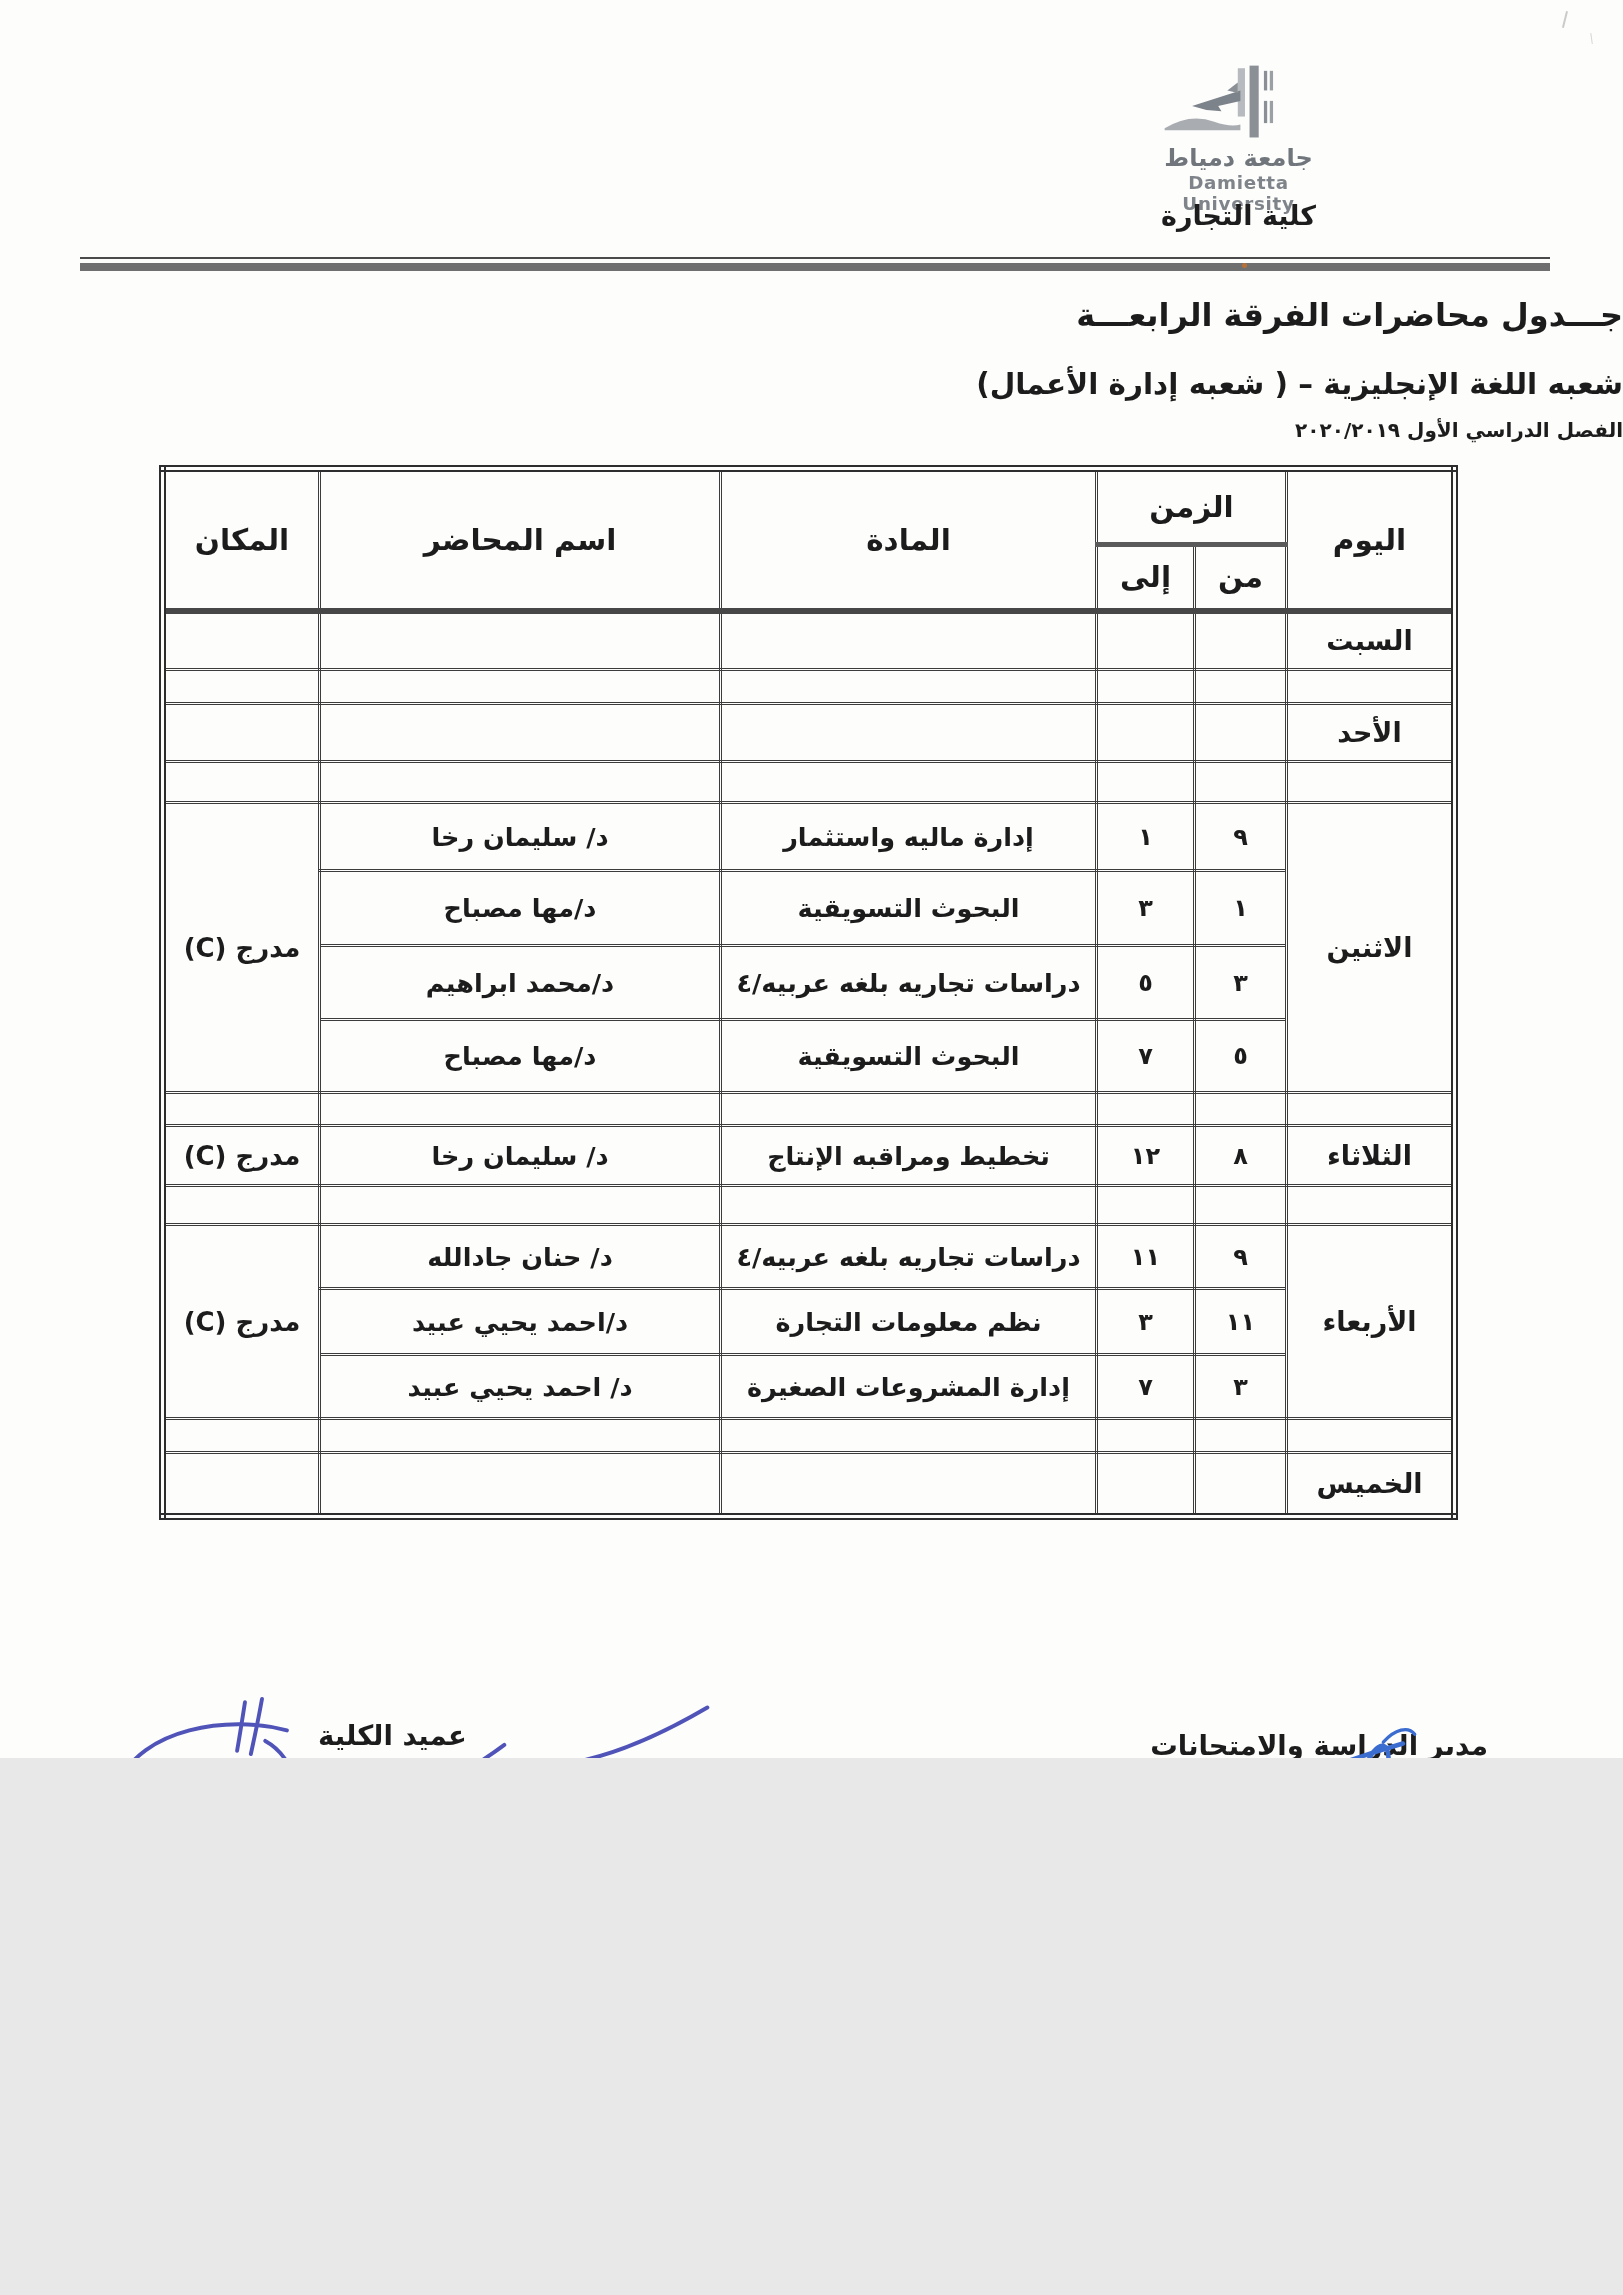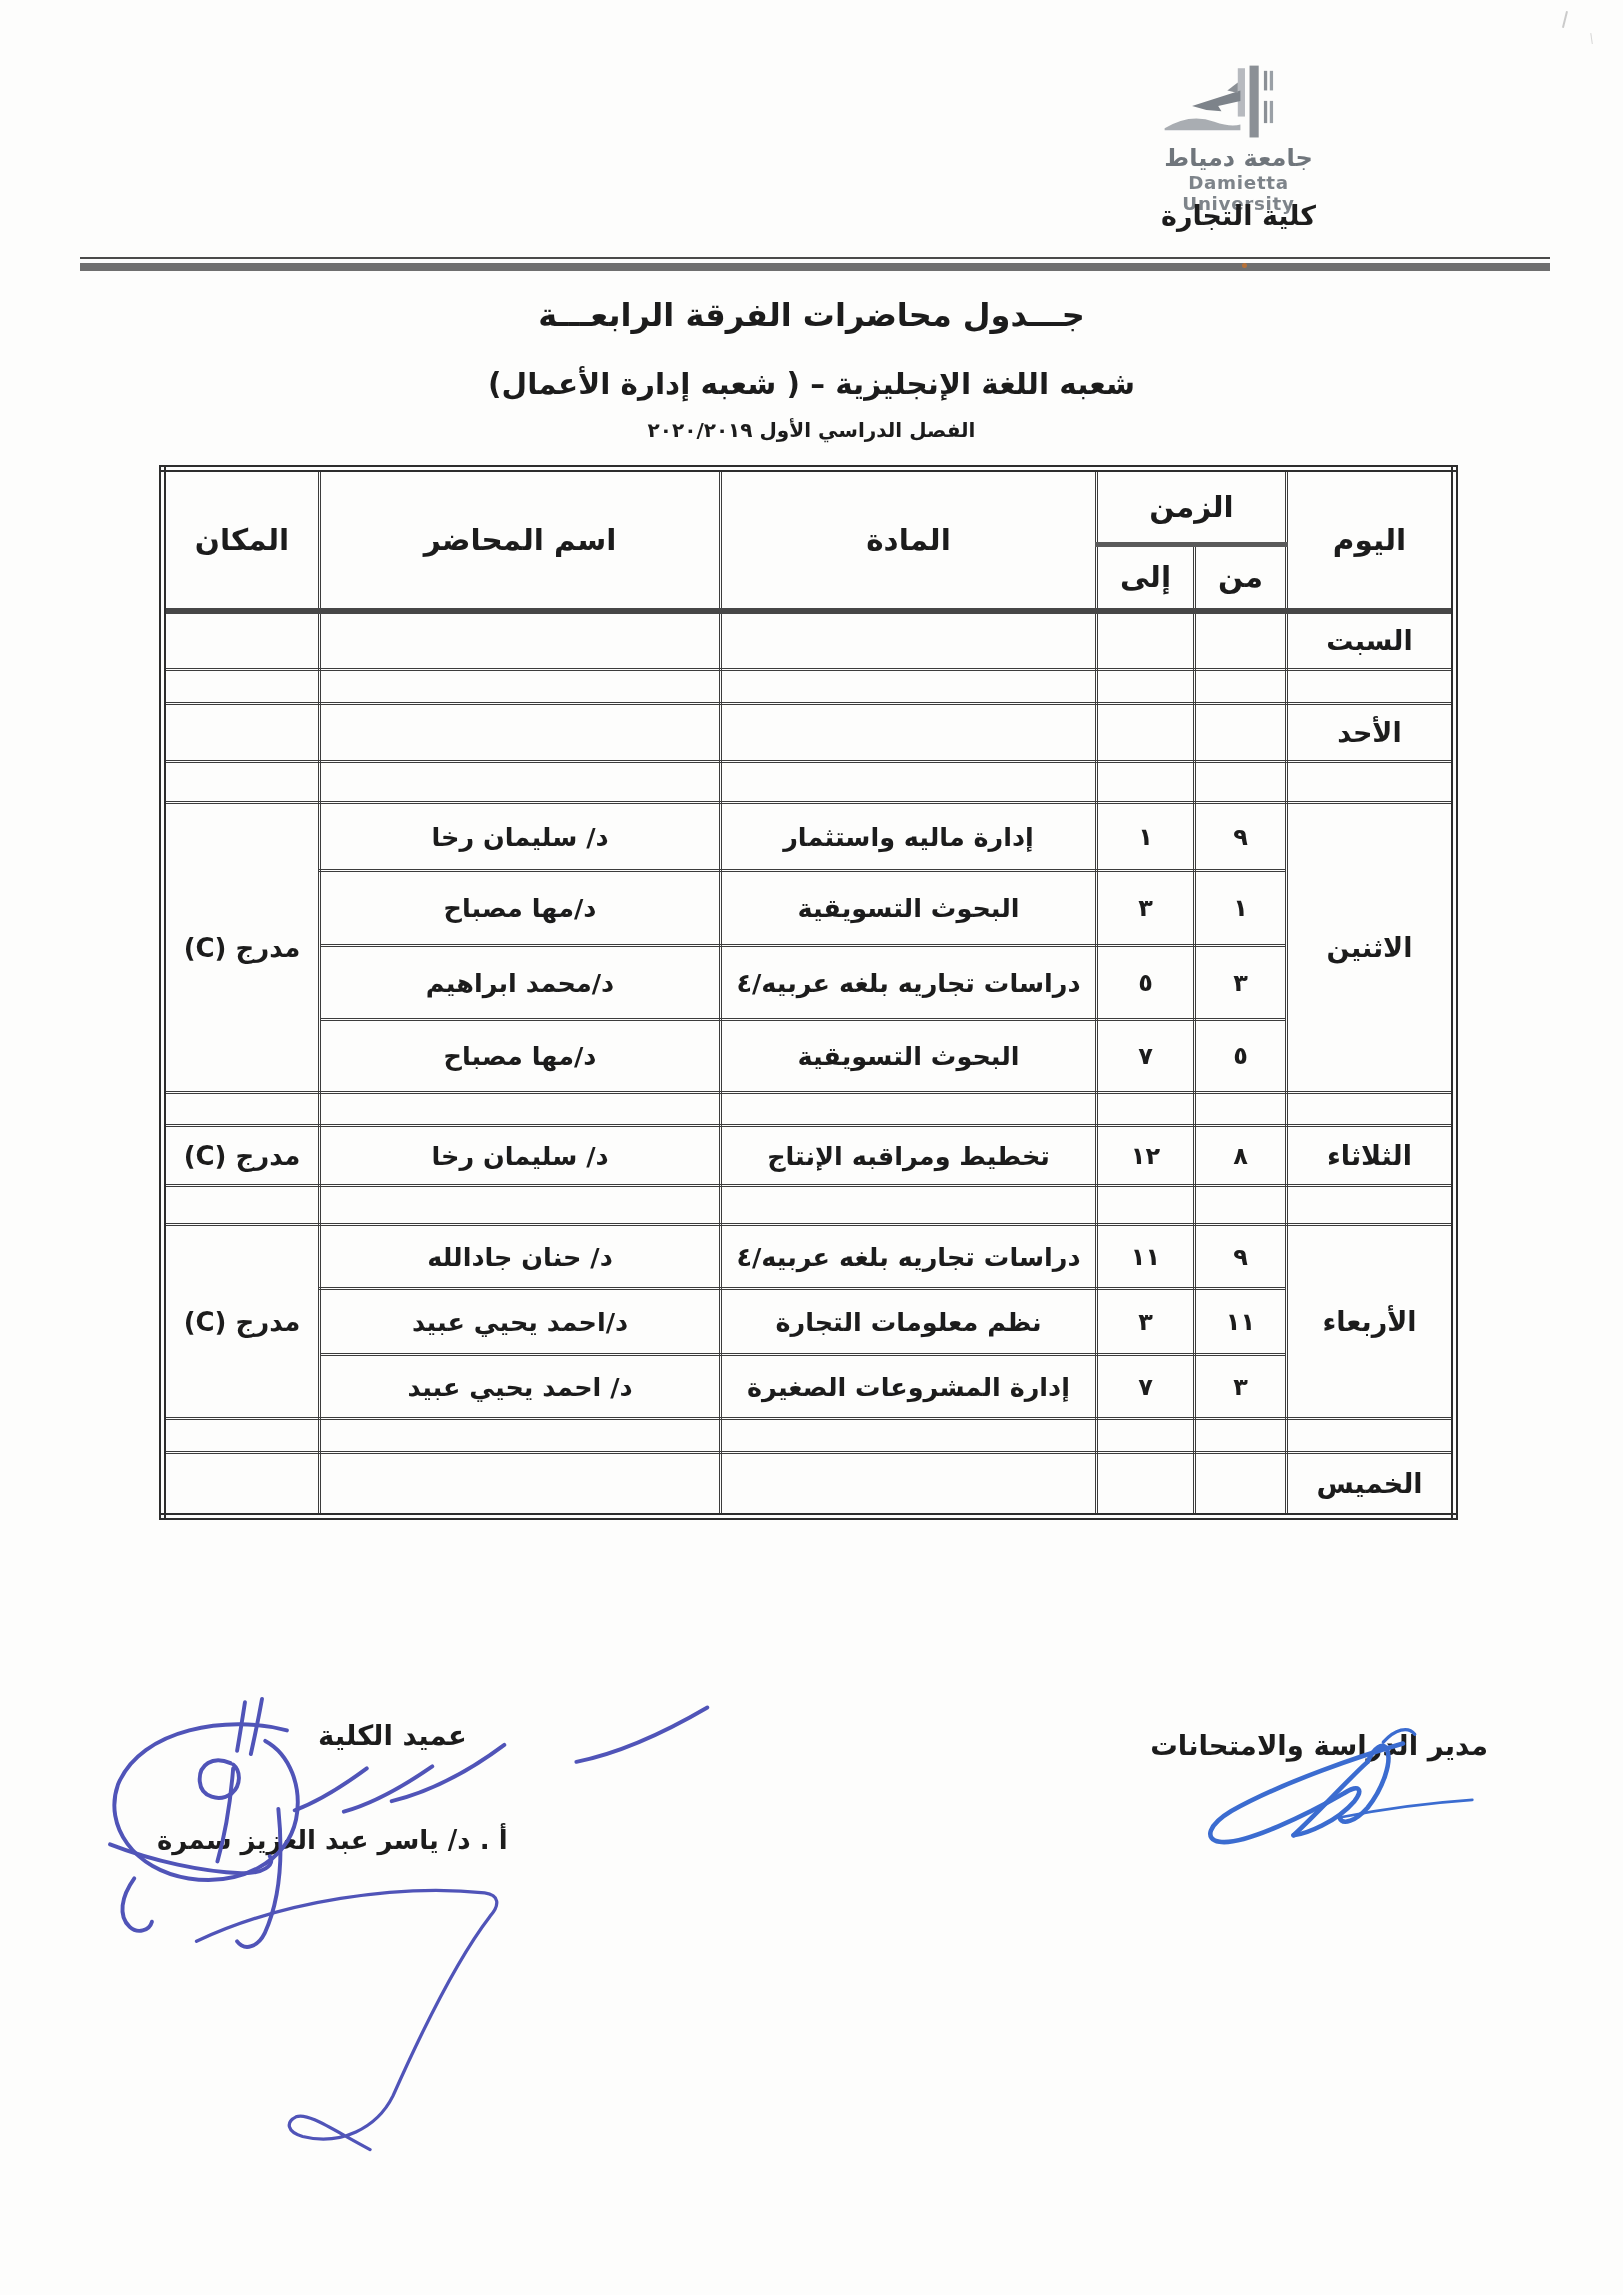--- a/index.html
+++ b/index.html
@@ -1,28 +1,28 @@
 <!DOCTYPE html>
 <html lang="ar" style="font-size:10.5px"><head>
 <meta charset="utf-8">
 <style>
   html,body{margin:0;padding:0;background:#e8e8e8;}
-  .page{position:relative;width:1623px;height:2295px;background:#fdfdfc;
+  .page{position:relative;width:1623px;height:1758px;background:#fdfdfc;
         font-family:"DejaVu Sans",sans-serif;direction:rtl;color:#1c1c1c;overflow:hidden;}
   .abs{position:absolute;}
   
   .logo-ar{left:1152px;top:144px;width:173px;text-align:center;font-size:24px;font-weight:700;color:#70767c;}
   .logo-en{left:1152px;top:172px;width:173px;text-align:center;font-size:18.3px;font-weight:700;
            color:#7e848a;direction:ltr;letter-spacing:0.7px;}
   .faculty{left:1152px;top:200px;width:173px;text-align:center;font-size:27px;font-weight:700;color:#1d1d1d;}
   
   .rule-thin{left:80px;top:257px;width:1470px;height:2px;background:#4a4a4a;}
   .rule-thick{left:80px;top:263px;width:1470px;height:7.9px;background:#6f6f6f;}
   
-  .t{left:0;width:1623px;text-align:center;font-weight:700;}
+  .t{left:0;width:1623px;text-align:right;font-weight:700;}
   .t1{top:296px;font-size:32px;}
   .t2{top:367px;font-size:29.5px;}
   .t3{top:418px;font-size:20px;}
   
   table.sched{position:absolute;left:159px;top:465px;width:1292px;border-collapse:collapse;
               table-layout:fixed;border:7.9px double #2d2d2d;}
   .sched th,.sched td{border:3.9px double #3c3c3c;text-align:center;vertical-align:middle;
                       font-weight:700;padding:0;overflow:hidden;}
   .sched thead{border-bottom:6.6px solid #474747;}
   .sched thead th{font-size:29.5px;}

